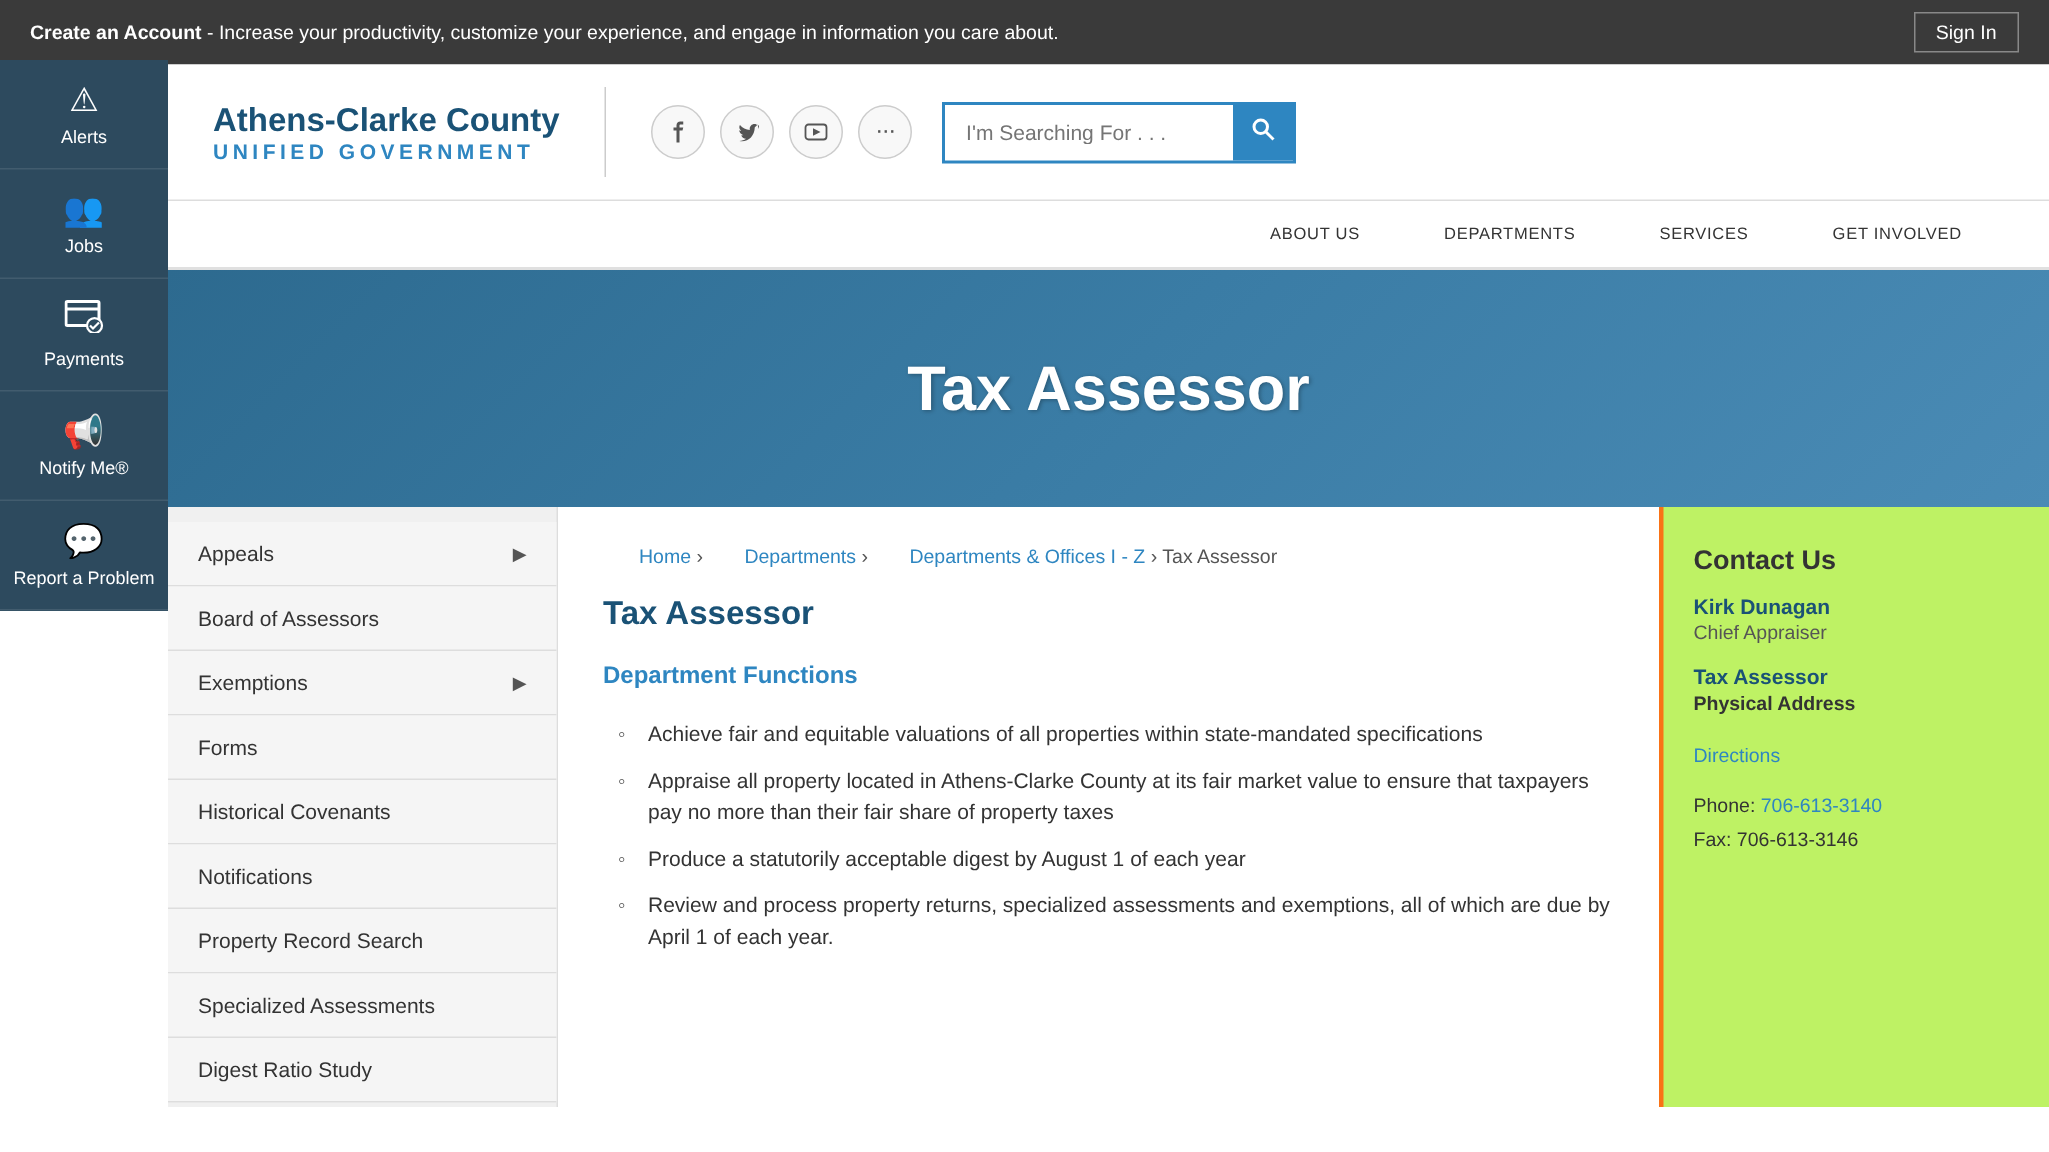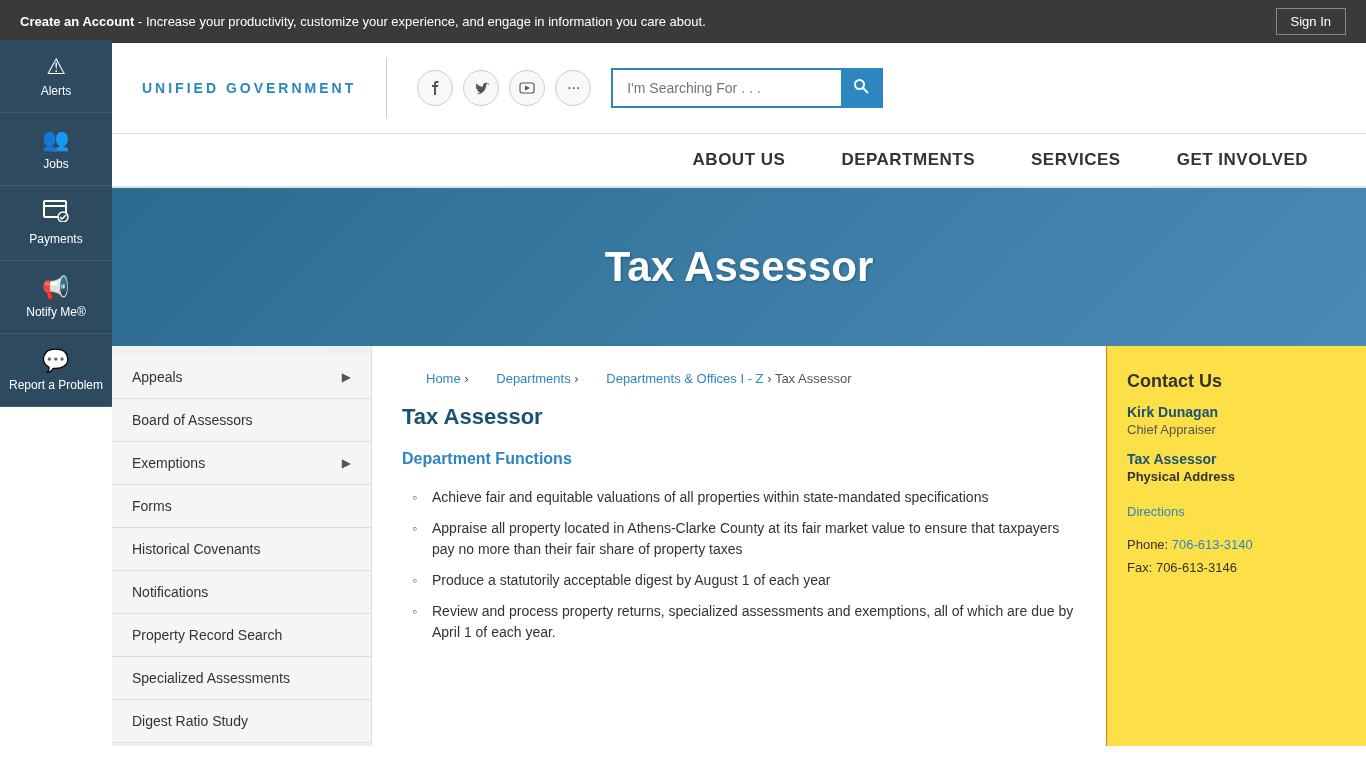--- a/index.html
+++ b/index.html
@@ -110,21 +110,21 @@
       display: flex;
       align-items: center;
       border: 2px solid #2e86c1;
       margin-left: 20px;
     }
     .search-input {
       border: none;
       outline: none;
       padding: 8px 14px;
       font-size: 14px;
-      width: 228px;
+      width: 192px;
       color: #999;
     }
     .search-btn {
       background: #2e86c1;
       border: none;
       color: #fff;
       padding: 8px 12px;
       cursor: pointer;
       font-size: 16px;
     }
@@ -132,22 +132,22 @@
     
     .nav-bar {
       background: #fff;
       border-bottom: 2px solid #e0e0e0;
       padding: 0 30px;
       display: flex;
       justify-content: flex-end;
     }
     .nav-item {
       padding: 16px 28px;
-      font-weight: bold;
-      font-size: 17px;
+      font-weight: normal;
+      font-size: 11px;
       color: #333;
       cursor: pointer;
       letter-spacing: 0.5px;
       text-transform: uppercase;
     }
 
     
     .hero {
       background: linear-gradient(135deg, #2d6a8f 0%, #3a7ca5 50%, #4a8bb5 100%);
       color: #fff;
@@ -231,22 +231,22 @@
       position: absolute;
       left: 0;
       color: #555;
     }
 
     
     .right-sidebar {
       width: 260px;
       min-width: 260px;
       padding: 25px 20px;
-      background: #fde047;
-      border-left: 1px solid #f97316;
+      background: #bef264;
+      border-left: 3px solid #f97316;
     }
     .contact-heading {
       font-size: 18px;
       font-weight: bold;
       color: #333;
       margin-bottom: 12px;
     }
     .contact-name {
       font-weight: bold;
       font-size: 14px;
@@ -329,20 +329,21 @@
     <div class="icon-wrap">💬</div>
     <span>Report a Problem</span>
   </div>
 </div>
 
 <div class="main-wrapper">
 
   <div class="header">
     <div class="header-left">
       <div>
+        <div class="logo-text">Athens-Clarke County</div>
         <div class="logo-sub">UNIFIED GOVERNMENT</div>
       </div>
       <div class="header-divider"></div>
       <div class="social-icons">
         <div class="social-btn">
           <svg width="16" height="16" viewBox="0 0 16 16" fill="#555">
             <path d="M9.5 3h2V1h-2C8.1 1 7 2.1 7 3.5V5H5v2h2v8h2V7h2l.5-2H9V3.5c0-.3.2-.5.5-.5z"></path>
           </svg>
         </div>
         <div class="social-btn">

